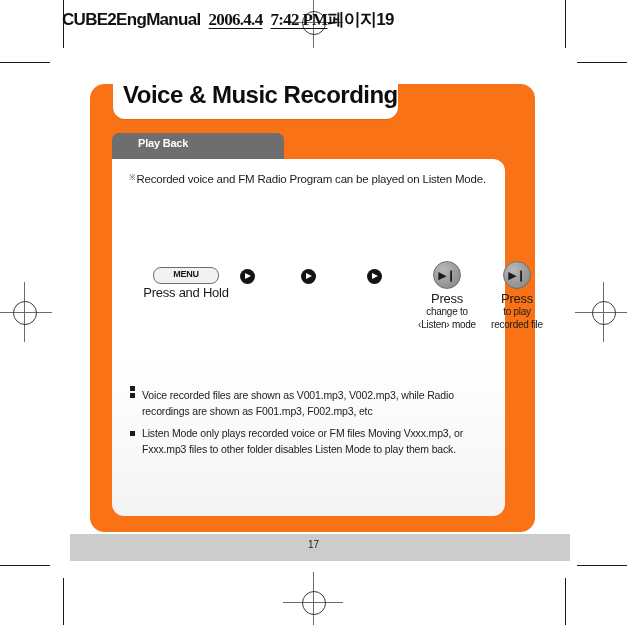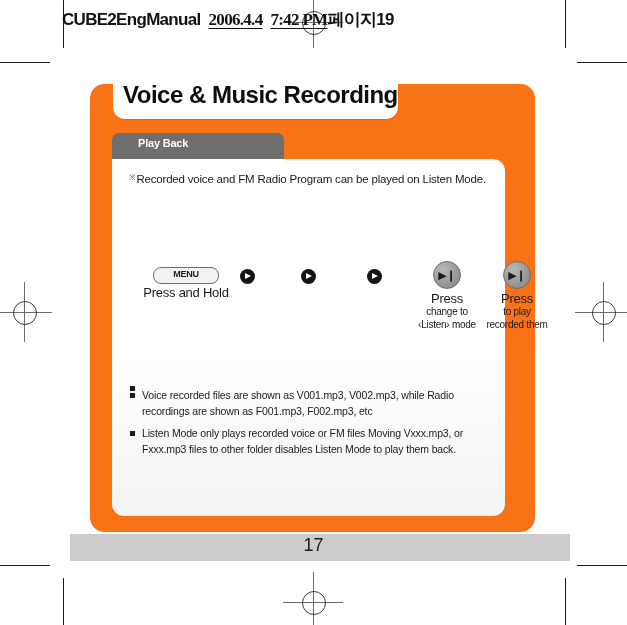--- a/index.html
+++ b/index.html
@@ -289,21 +289,21 @@
     width: 500px;
     height: 27px;
     background: #cccccc;
   }
   .page-number {
     position: absolute;
     left: 0;
     top: 534px;
     width: 627px;
     text-align: center;
-    font-size: 18px;
+    font-size: 10px;
     color: #1b1b1b;
     line-height: 22px;
   }
 </style>
 </head>
 <body>
 
 <div class="crop-line crop-v" style="left:63px;  top:0px;   height:48px;"></div>
 <div class="crop-line crop-h" style="left:0px;   top:62px;  width:50px;"></div>
 <div class="crop-line crop-v" style="left:565px; top:0px;   height:48px;"></div>
@@ -384,21 +384,21 @@
       </div>
 
       <div class="arrow-chip" style="left:255px; top:16px;">
           <span class="tri"></span>
         </div>
 
       <div class="step" style="left:360px; top:8px; width:90px;">
         <div class="play-btn">▶❙</div>
         <div class="step-caption">Press</div>
         <div class="step-caption sub">to play</div>
-        <div class="step-caption sub">recorded them</div>
+        <div class="step-caption sub">recorded file</div>
       </div>
 
     </div>
 
     <div class="notes">
       <div class="note-item">
         <span class="bullet-square"></span>
       </div>
       <div class="note-item">
         <span class="bullet-square"></span>

